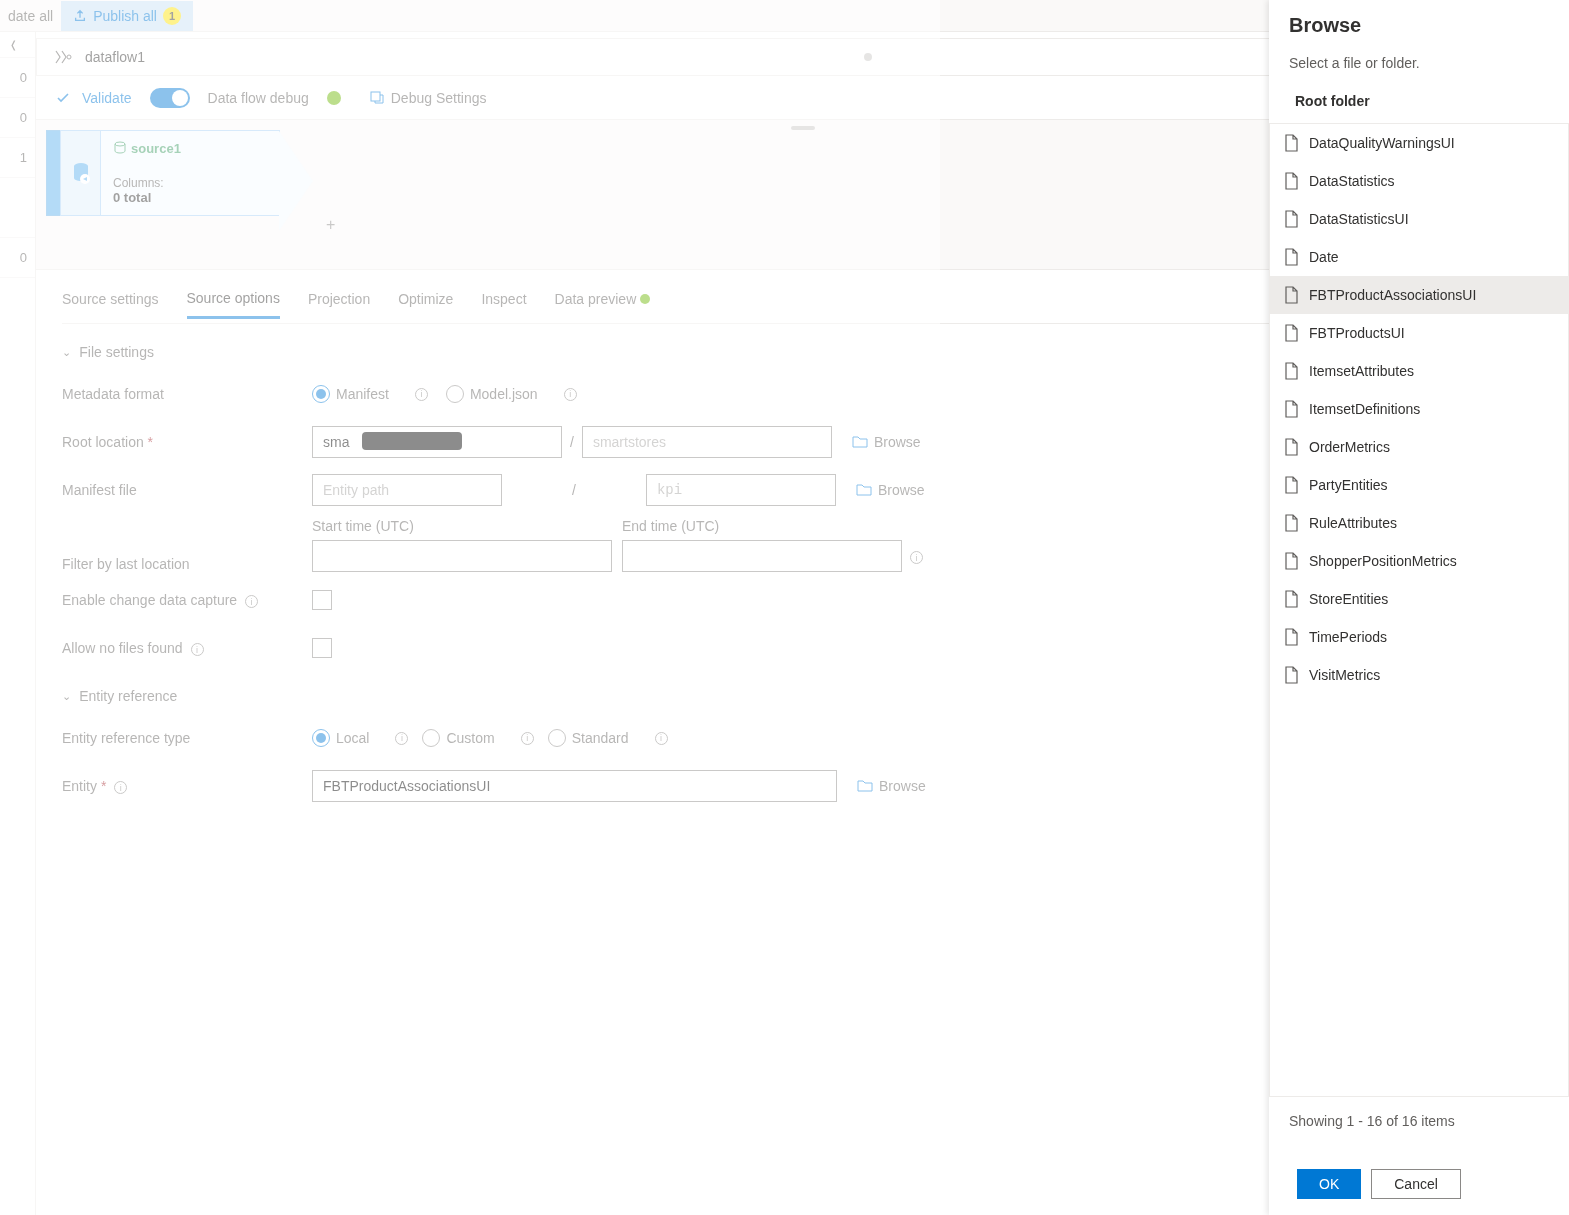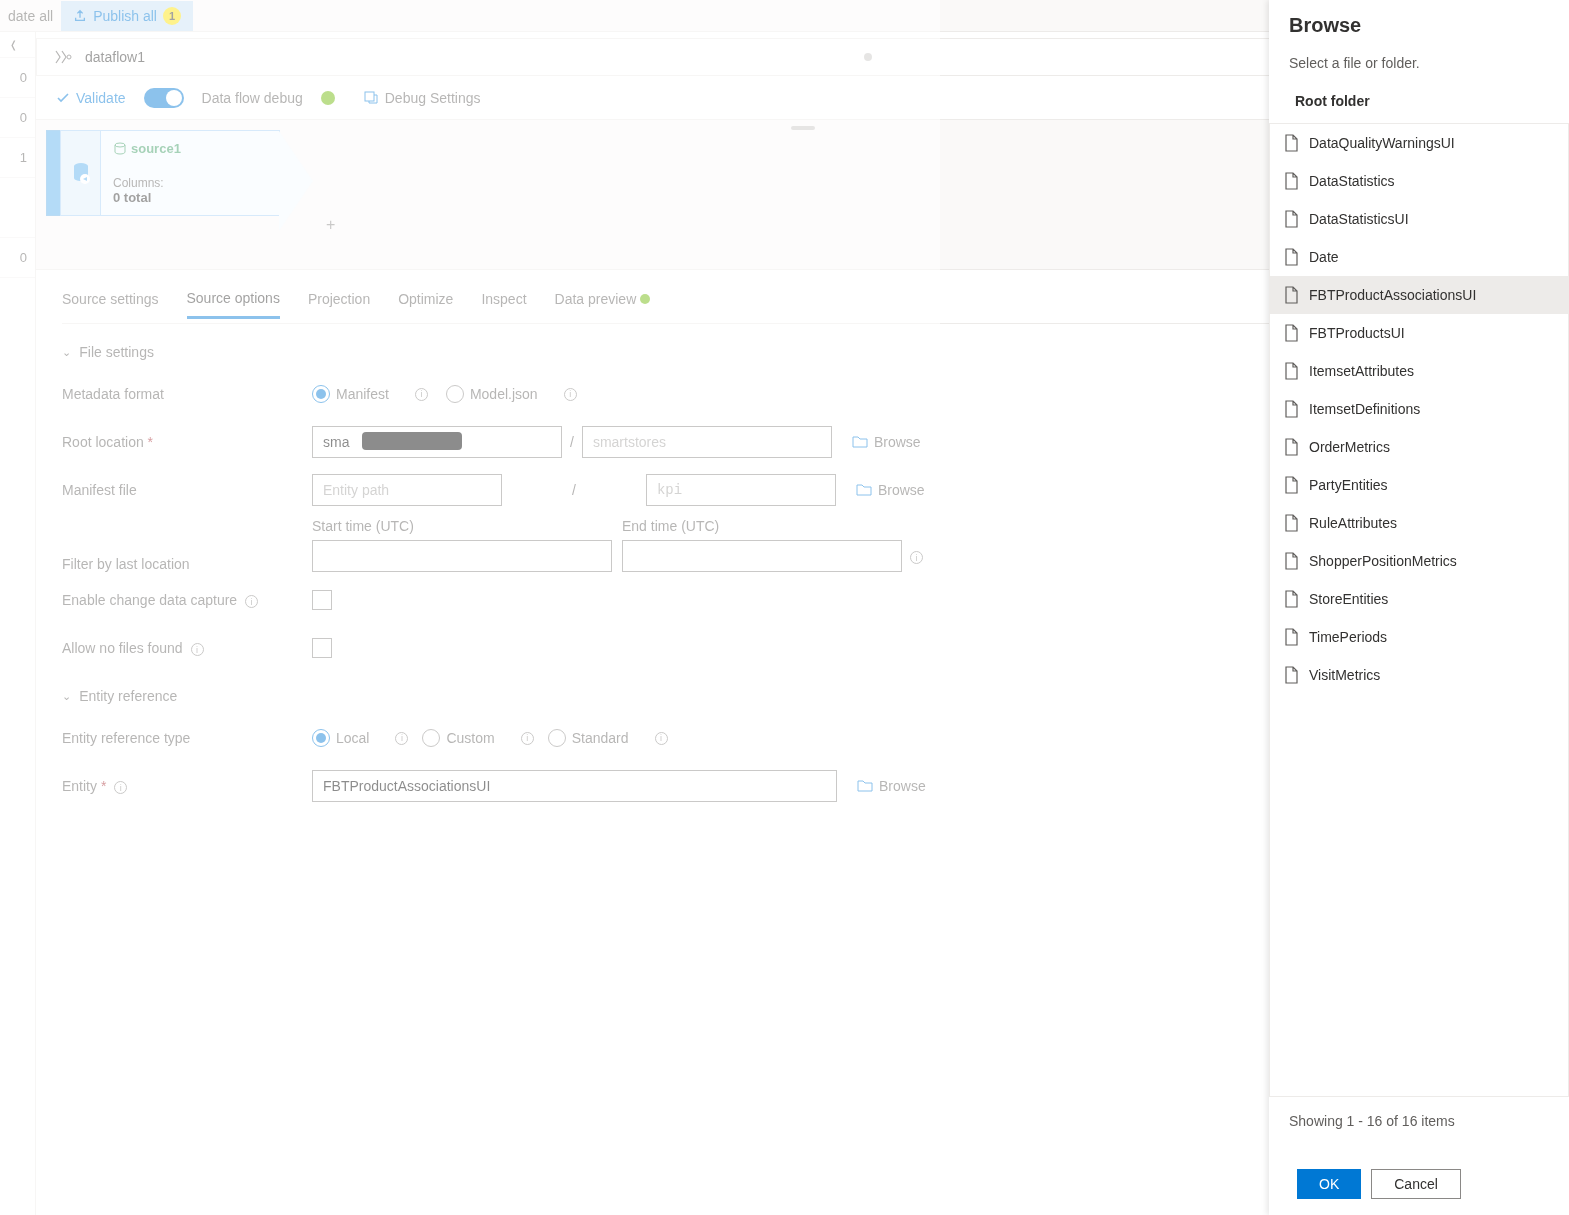--- a/index.html
+++ b/index.html
@@ -15,32 +15,32 @@
   .left-rail .cell { height:40px; display:flex; align-items:center; justify-content:flex-end; padding-right:8px; color:#605e5c; border-bottom:1px solid #f3f2f1; font-size:13px;}
   .left-rail .cell:first-child { height:26px; justify-content:center;}
   .left-rail .chev { font-size:10px; color:#605e5c;}
   
   .canvas-wrap { position:absolute; left:36px; top:32px; right:0; bottom:0; }
   .tab-hdr { height:38px; background:#fff; border:1px solid #edebe9; display:flex; align-items:center; padding:0 16px; gap:12px; margin:6px 0 0 0;}
   .tab-hdr .df-icon { width:20px; height:20px; }
   .tab-hdr .df-name { color:#323130; font-size:14px;}
   .tab-hdr .dirty-dot { width:8px; height:8px; border-radius:50%; background:#c8c6c4; margin-left:auto; margin-right:680px;}
   .action-bar { height:44px; display:flex; align-items:center; gap:18px; padding:0 20px; color:#605e5c; border-bottom:1px solid #edebe9;}
-  .action-bar .validate { color:#0078d4; display:flex; align-items:center; gap:6px;}
+  .action-bar .validate { color:#0078d4; display:flex; align-items:center; gap:12px;}
   .toggle { width:40px; height:20px; border-radius:10px; background:#0078d4; position:relative;}
   .toggle .knob { position:absolute; right:2px; top:2px; width:16px; height:16px; border-radius:50%; background:#fff;}
   .green-dot { width:14px; height:14px; border-radius:50%; background:#6bb700; display:inline-block;}
   .graph { height:150px; position:relative; background:#faf9f8; border-bottom:1px solid #edebe9;}
   .node { position:absolute; left:10px; top:10px; display:flex;}
   .node-left { width:14px; background:#5ab0ee; border:1px solid #69afe5; border-right:none;}
   .node-left2 { width:40px; background:#e1f0fb; border:1px solid #a6d1f5; border-right:none; display:flex; align-items:center; justify-content:center;}
   .node-main { width:180px; background:#f4fafe; border:1px solid #a6d1f5; padding:10px 12px; position:relative;}
   .node-point { position:absolute; left:100%; top:0; width:0; height:0; border-top:50px solid transparent; border-bottom:50px solid transparent; border-left:34px solid #f4fafe;}
   .node-point-b { position:absolute; left:100%; top:-1px; width:0; height:0; border-top:51px solid transparent; border-bottom:51px solid transparent; border-left:35px solid #a6d1f5; z-index:-1;}
-  .node-main .src { color:#3a9b62; font-weight:600; font-size:13px; display:flex; align-items:flex-end; gap:4px;}
+  .node-main .src { color:#3a9b62; font-weight:600; font-size:13px; display:flex; align-items:flex-start; gap:4px;}
   .node-main .cols { color:#605e5c; font-size:12px; margin-top:20px;}
   .node-main .total { color:#323130; font-size:13px; font-weight:600;}
   .plus { position:absolute; left:290px; top:96px; color:#8a8886; font-size:16px;}
   .drag-handle { position:absolute; top:6px; left:50%; width:24px; height:4px; background:#c8c6c4; border-radius:2px; transform:translateX(-50%);}
   
   .settings { position:absolute; left:36px; top:274px; right:0; padding:10px 26px 30px 26px; background:#fff;}
   .tabs { display:flex; gap:28px; border-bottom:1px solid #edebe9; height:40px; align-items:center;}
   .tabs .tab { color:#605e5c; cursor:pointer; padding-bottom:10px;}
   .tabs .tab.active { color:#323130; border-bottom:3px solid #0078d4; margin-bottom:-1px; font-weight:400;}
   .tabs .green-dot-sm { width:10px; height:10px; border-radius:50%; background:#6bb700; display:inline-block; margin-left:4px;}

